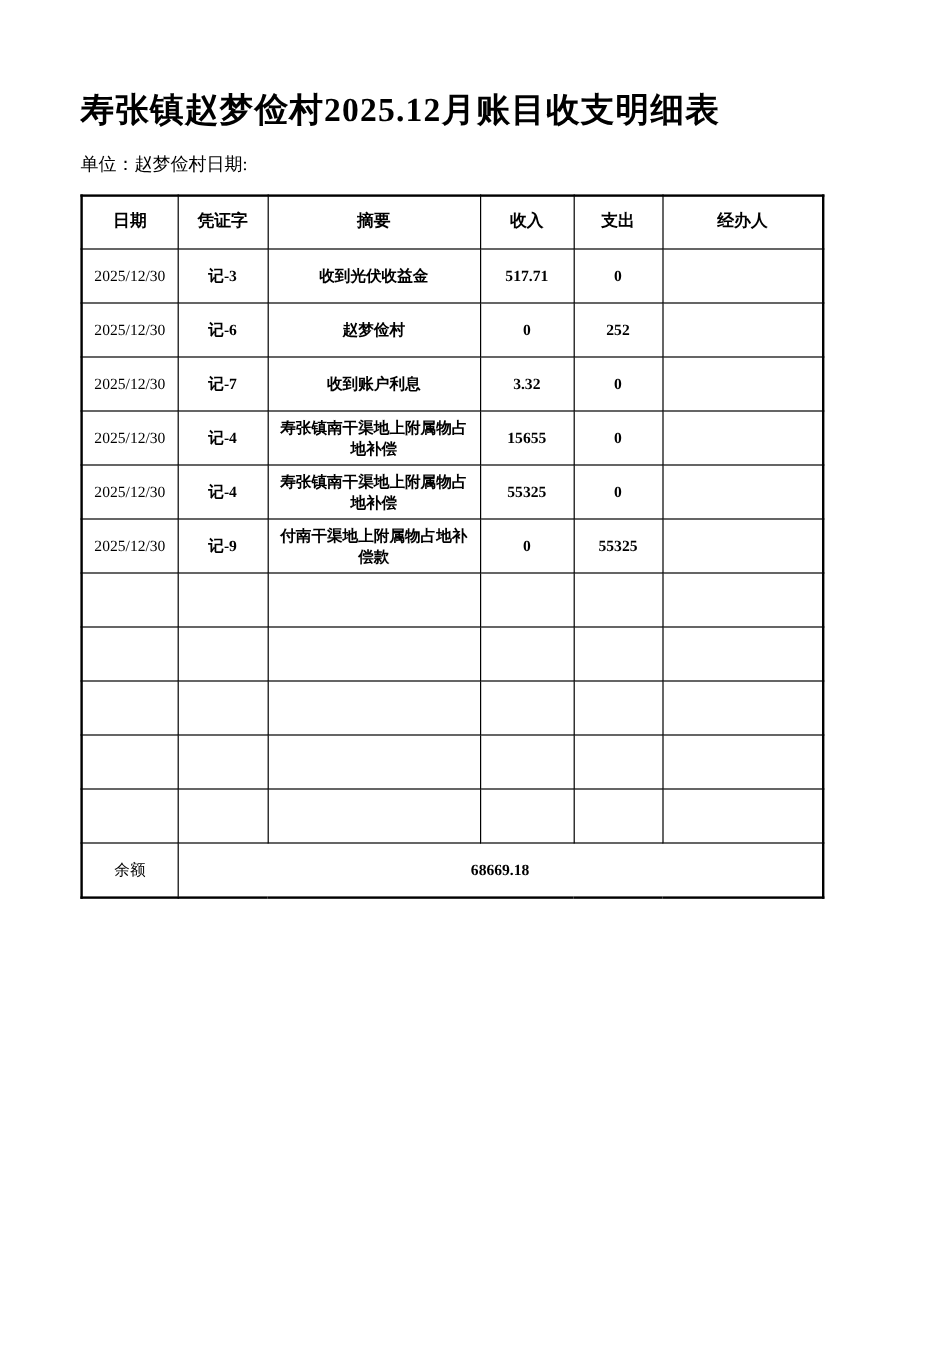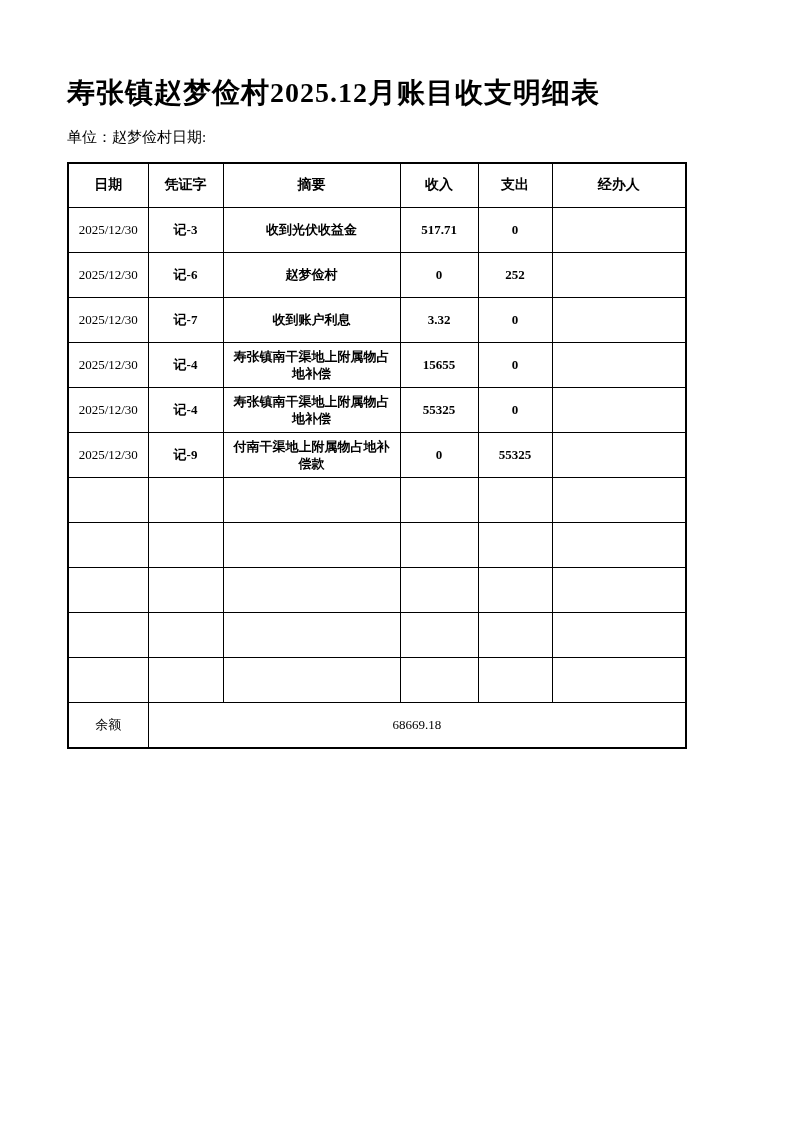--- a/index.html
+++ b/index.html
@@ -48,21 +48,21 @@
     line-height: 1.35;
     overflow: hidden;
   }
   table.ledger th {
     font-size: 14px;
     font-weight: bold;
   }
   td.cell-date { font-weight: normal; padding: 0 1px; letter-spacing: 0; font-family: Liberation Serif, serif; }
   td.cell-voucher, td.cell-summary, td.cell-income, td.cell-expense { font-weight: bold; }
   td.balance-label { font-weight: normal; font-size: 14px; }
-  td.balance-value { font-weight: normal; font-size: 14px; }
+  td.balance-value { font-weight: bold; font-size: 14px; }
 </style>
 </head>
 <body>
 
 <div class="page">
   <h1 class="title">寿张镇赵梦俭村2025.12月账目收支明细表</h1>
 
   <div class="meta-row">
     <span class="unit-label">单位：赵梦俭村</span>
     <span class="date-label">日期:</span>

